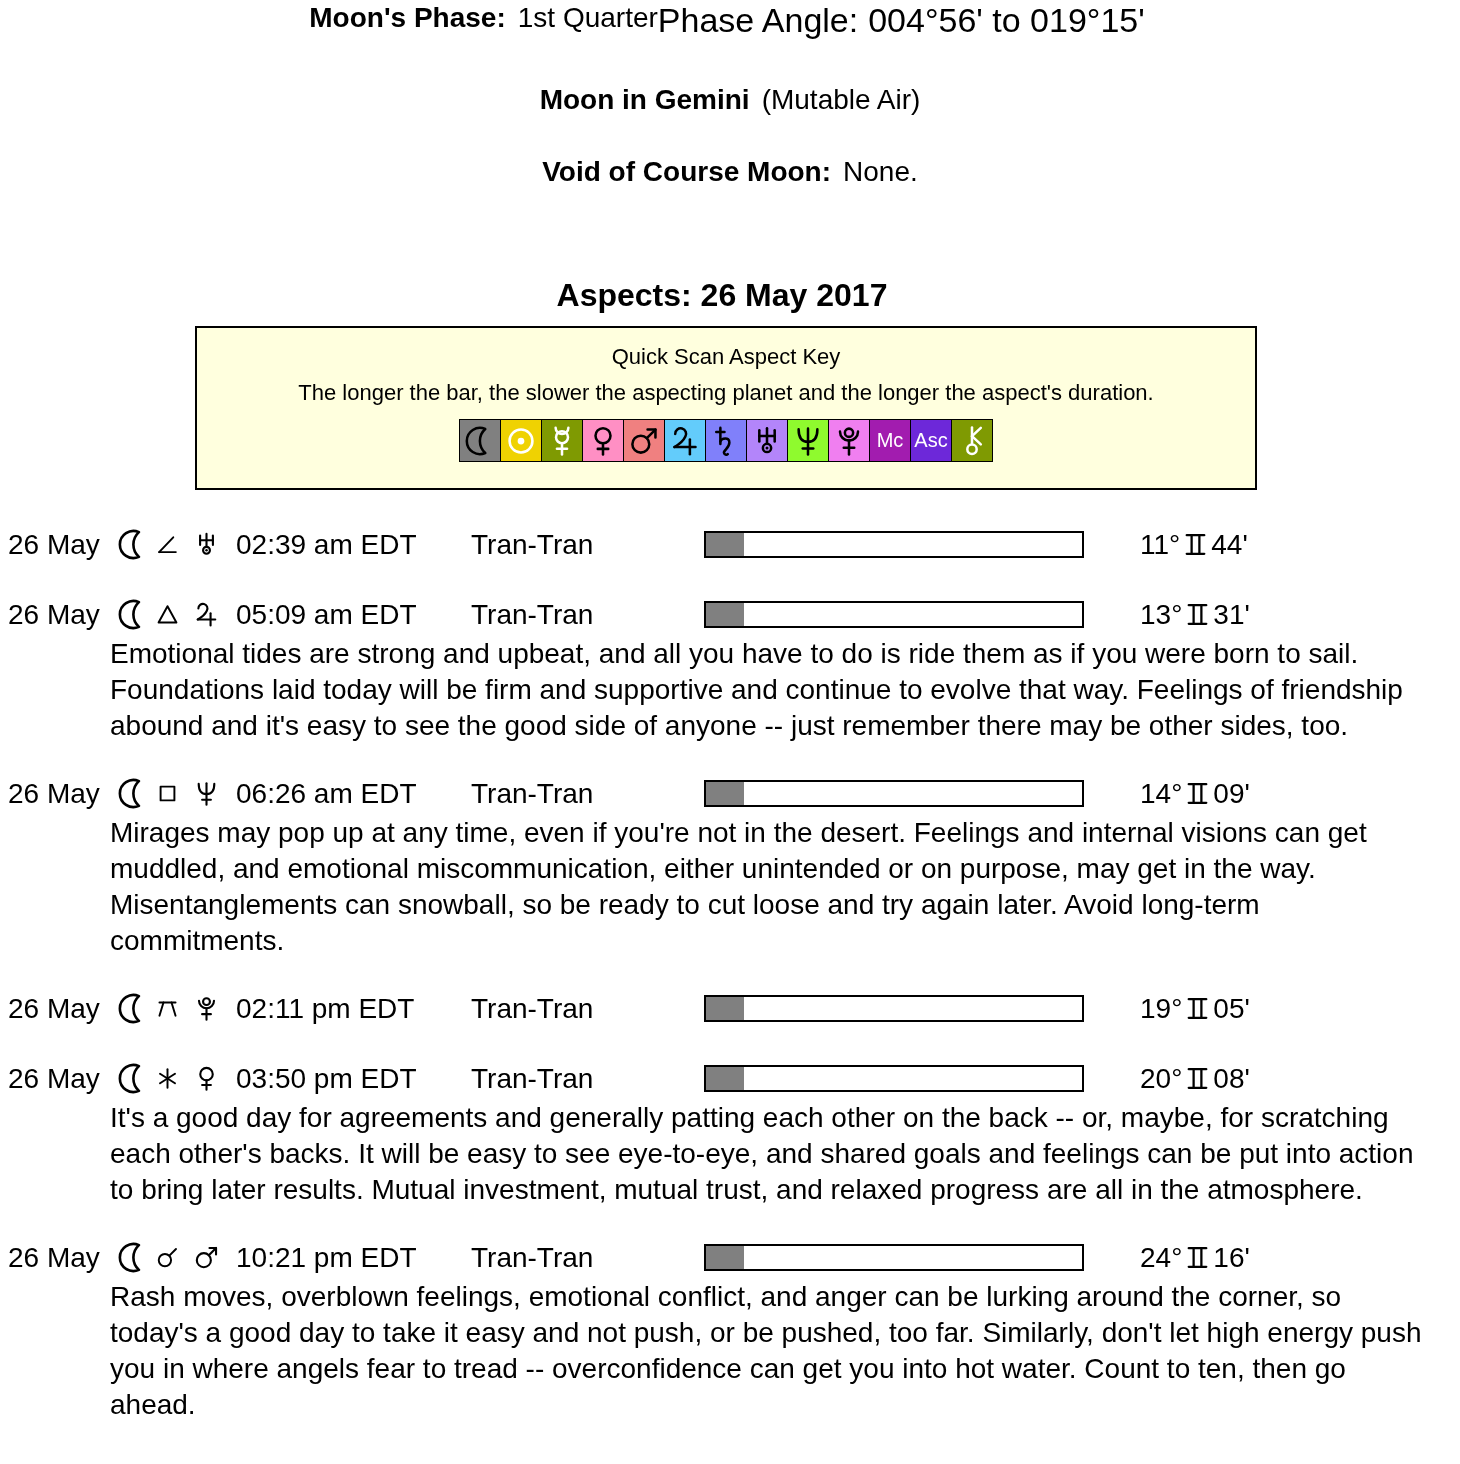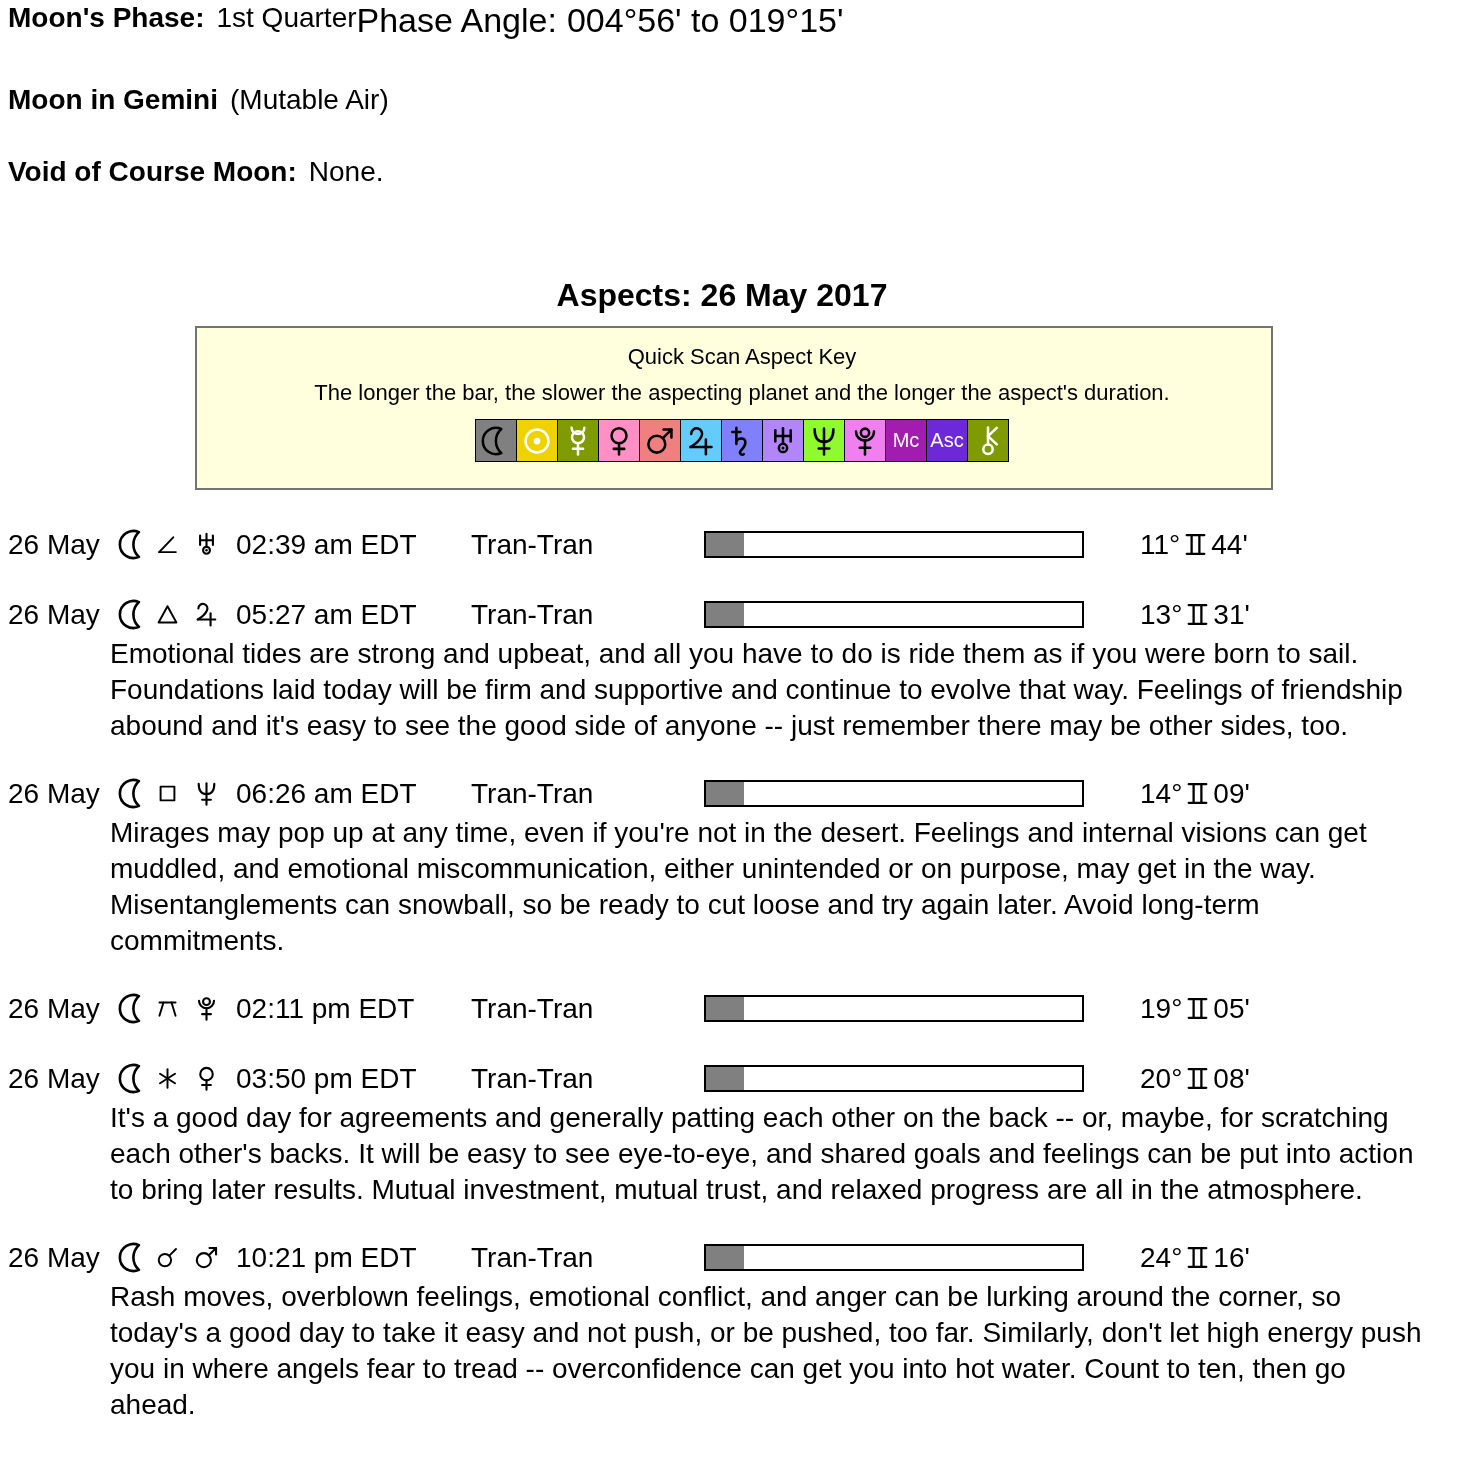--- a/index.html
+++ b/index.html
@@ -1,33 +1,33 @@
 <!DOCTYPE html>
 <html><head>
 <meta charset="utf-8">
 <style>
   html,body{margin:0;padding:0;background:#FFFFFF;color:#000000;}
   body{width:1460px;font-family:"Liberation Sans","DejaVu Sans",sans-serif;-webkit-font-smoothing:antialiased;}
   .page{padding:2px 8px 0 8px;}
 
   
-  .hdr-line{display:flex;justify-content:flex-start;align-items:flex-start;font-size:28px;line-height:32px;}
+  .hdr-line{display:flex;justify-content:center;align-items:flex-start;font-size:28px;line-height:32px;}
   .hdr-line.l1{margin-bottom:37px;}
   .hdr-line.l2{margin-bottom:40px;margin-top:48px;}
   .hdr-line.l3{margin-bottom:91px;}
   .b{font-weight:bold;}
   .gap-sm{margin-left:12px;}
   .hdr-right{font-size:34px;padding-right:6px;padding-top:2px;}
   .hdr-right .val{margin-left:10px;}
 
   
   .aspects-heading{text-align:center;font-size:32px;font-weight:bold;line-height:32px;margin-bottom:15px;margin-right:16px;}
 
   
-  .key-box{margin-left:187px;width:1058px;border:2px solid #737373;padding:16px 0 26px 16px;text-align:center;}
+  .key-box{margin-left:187px;width:1058px;border:2px solid #000000;padding:16px 0 26px 0;text-align:center;}
   .key-title{font-size:22px;line-height:26px;margin-bottom:10px;}
   .key-subtitle{font-size:22px;line-height:26px;margin-bottom:13px;}
   .key-row{display:flex;justify-content:center;}
   .key-sym{width:40px;height:41px;border:1px solid #000;margin-left:-1px;display:flex;align-items:center;justify-content:center;font-size:20px;flex:0 0 auto;}
   .key-sym:first-child{margin-left:0;}
   .key-sym svg{width:30px;height:30px;}
 
   
   .aspects{margin-top:37px;}
   .aspect-block{margin-bottom:32px;}
@@ -227,21 +227,21 @@
               <path d="M8 2.2L14.2 13.6H1.8Z"></path>
             </svg>
           </span>
         <span class="cell w-b2">
             <svg viewBox="0 0 16 16" class="icon">
               <path d="M2.4 11.2H13.6"></path>
               <path d="M10.6 7.2V15"></path>
               <path d="M2.8 4.2A2.9 2.9 0 1 1 8.2 5.6C7.2 7.8 4.8 9.8 2.4 11.2"></path>
             </svg>
           </span>
-        <span class="cell w-time">05:27 am EDT</span>
+        <span class="cell w-time">05:09 am EDT</span>
         <span class="cell w-type">Tran-Tran</span>
         <span class="bar">
             <span class="bar-fill" style="width: 10%; background: rgb(128, 128, 128);"></span>
           </span>
         <span class="degrees">
           <span>13°</span>
           <span class="deg-sign">
               <svg viewBox="0 0 16 16" class="icon">
                 <path d="M2.8 2.5H13.2"></path>
                 <path d="M2.8 13.5H13.2"></path>

